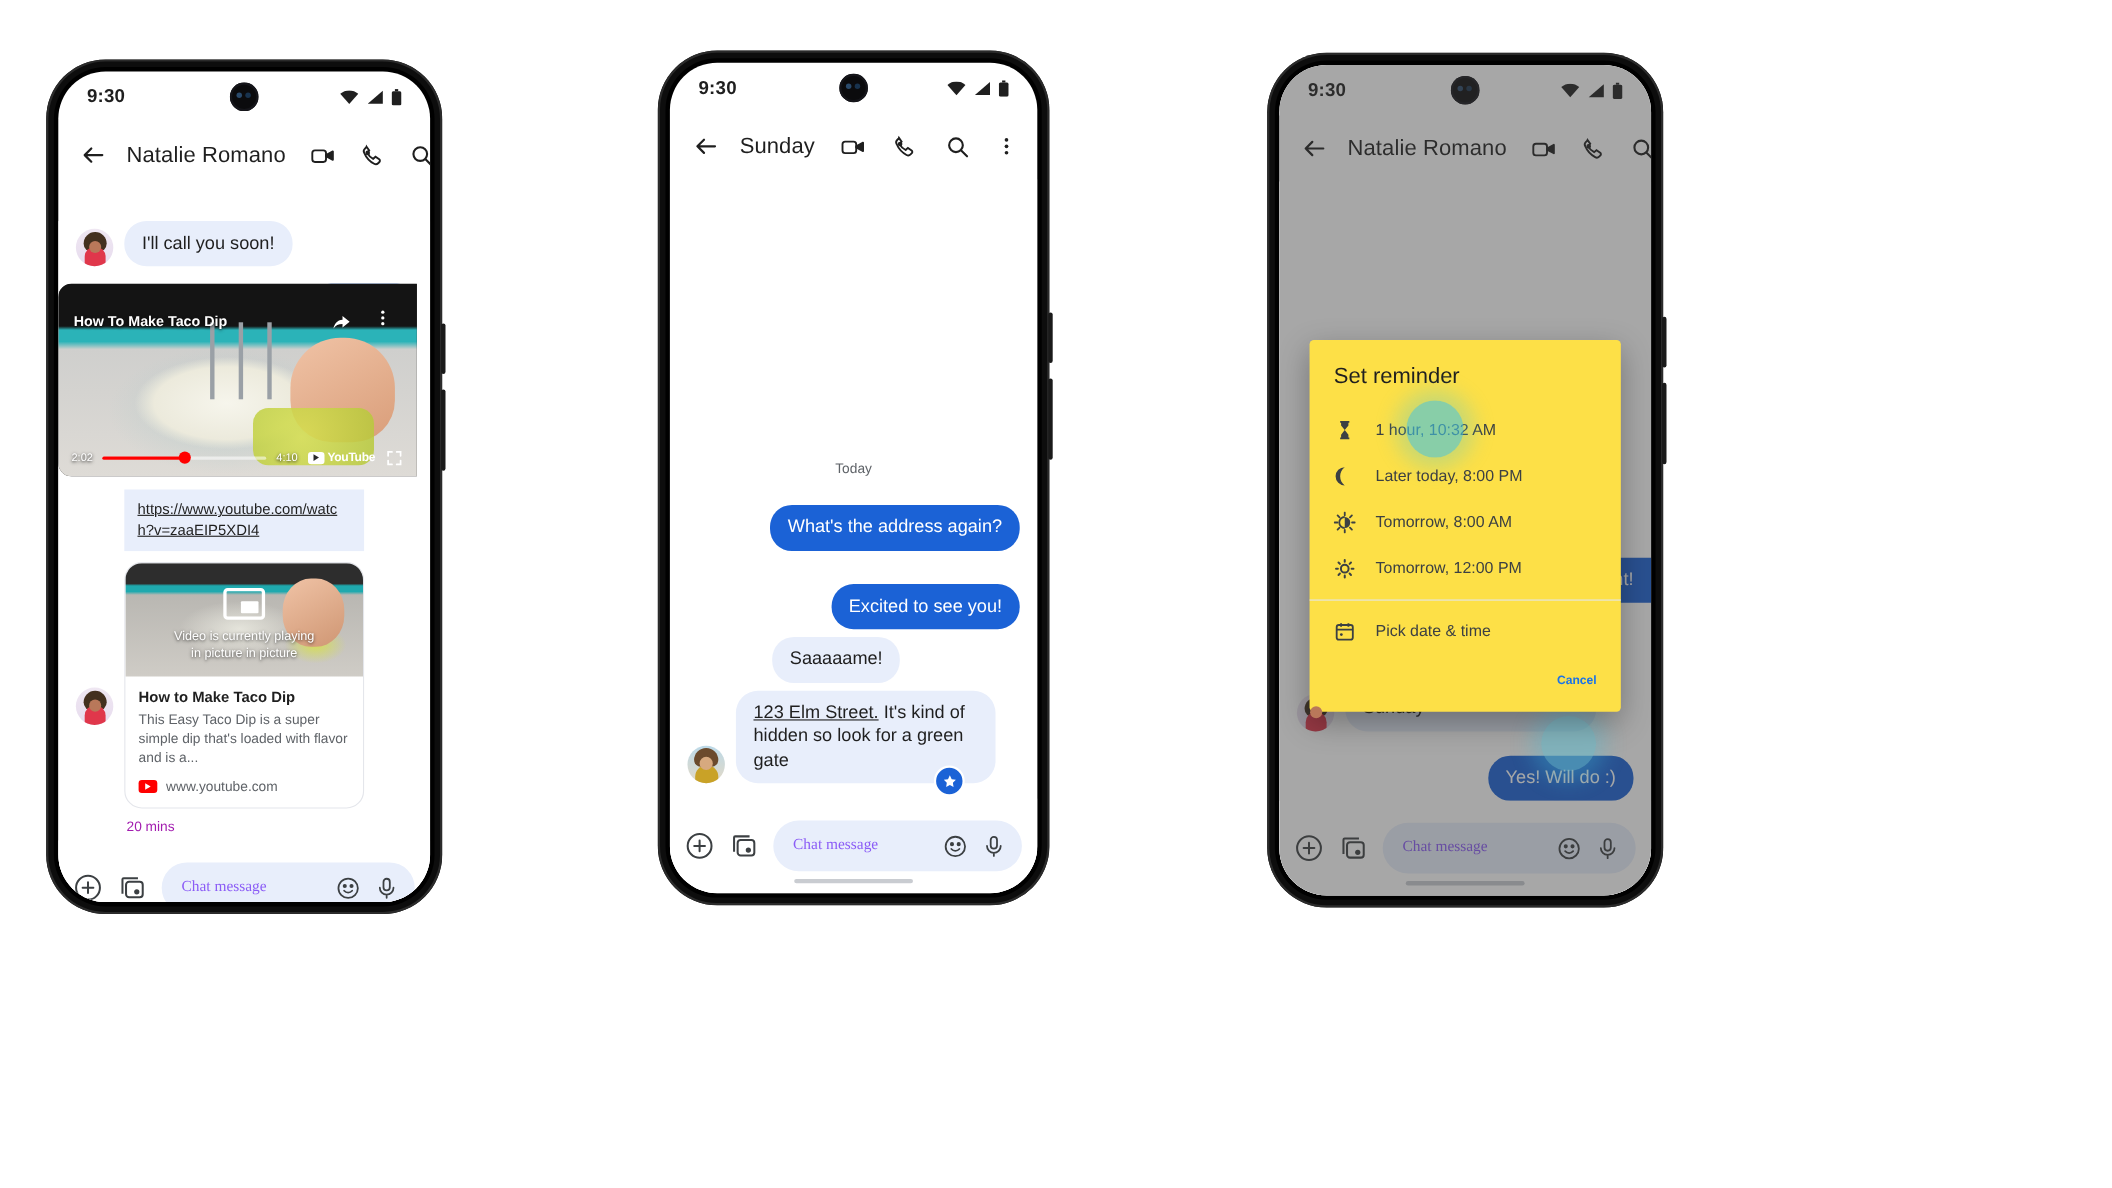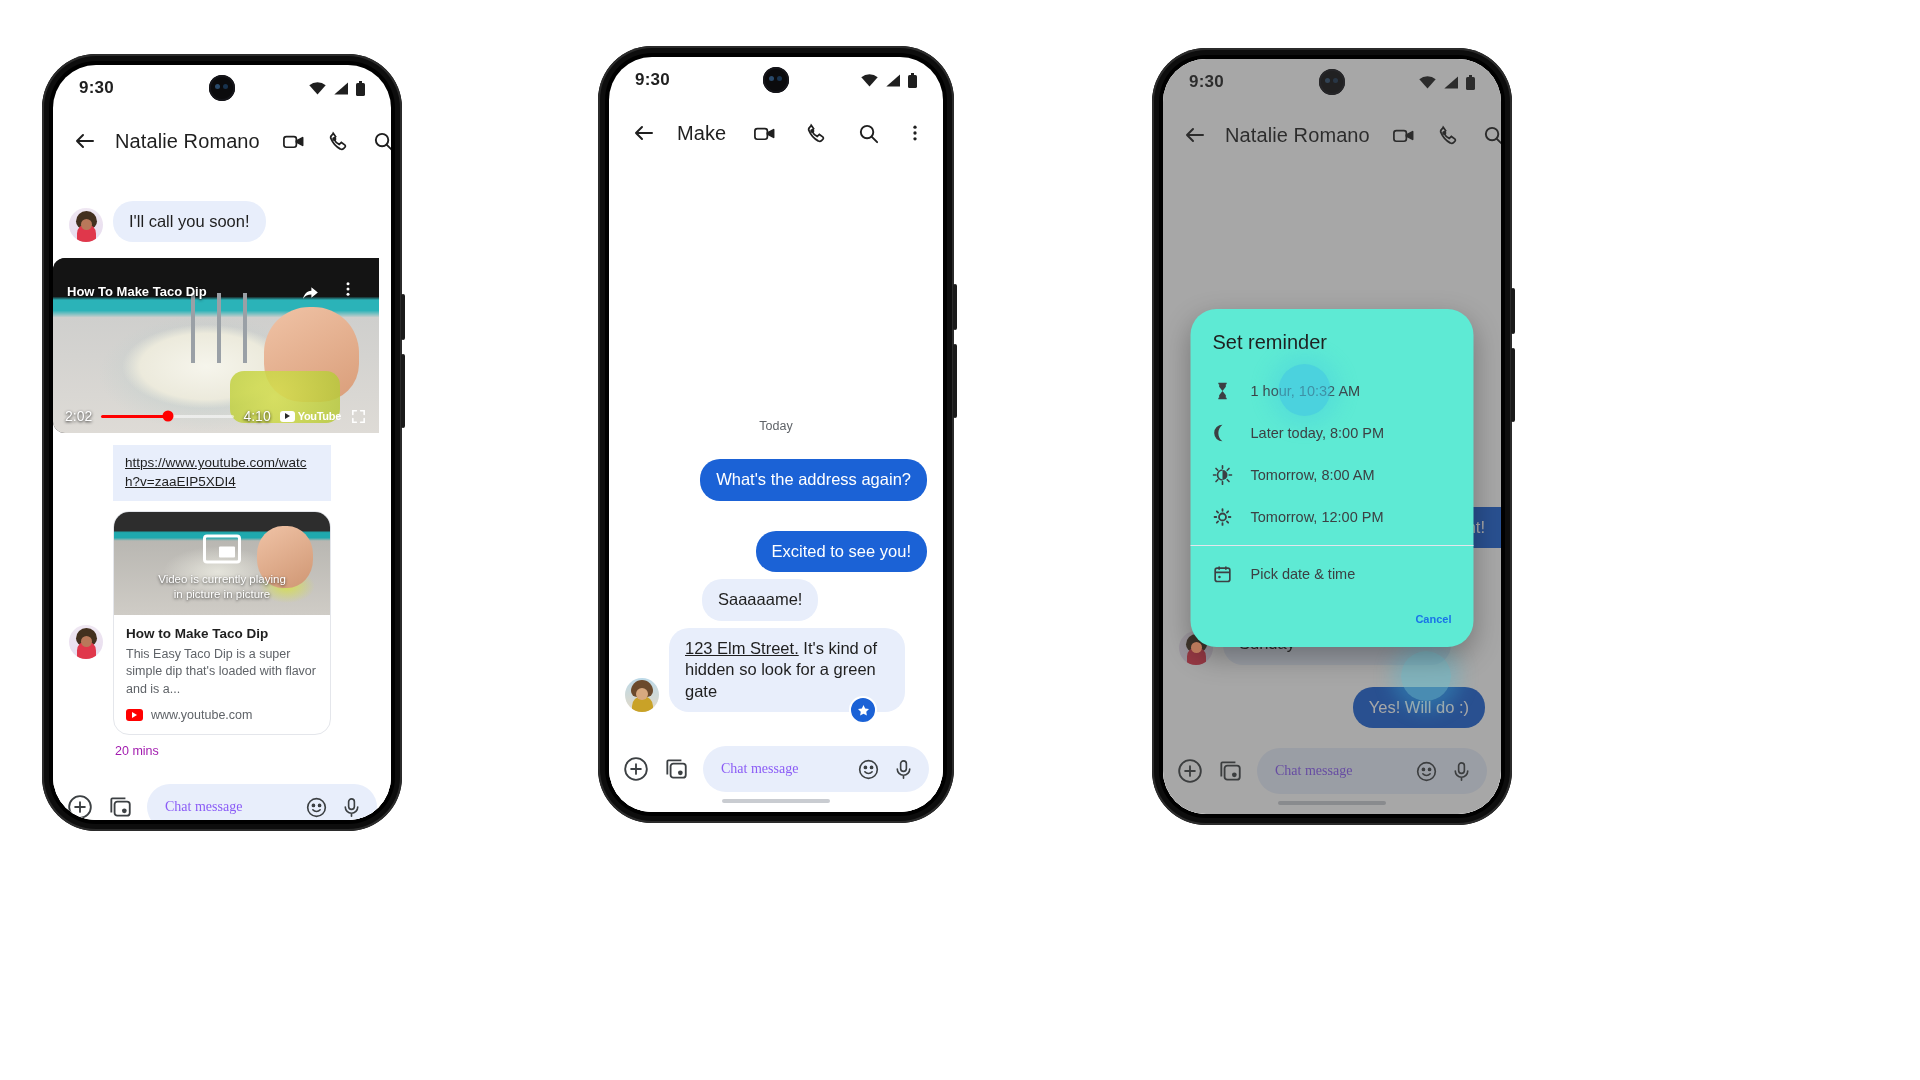--- a/index.html
+++ b/index.html
@@ -76,21 +76,21 @@
       background:
         linear-gradient(#9aa0a6,#9aa0a6) 8px 0/4px 70px no-repeat,
         linear-gradient(#9aa0a6,#9aa0a6) 34px 0/4px 70px no-repeat,
         linear-gradient(#9aa0a6,#9aa0a6) 60px 0/4px 70px no-repeat; }
   .pip .vtitle{ position:absolute; left:14px; top:26px; font-size:13px; font-weight:700; color:#fff;
       text-shadow:0 1px 3px rgba(0,0,0,.8); }
   .pip .ov-share{ position:absolute; right:58px; top:24px; }
   .pip .ov-more { position:absolute; right:22px; top:22px; }
   .pip .ctrl { position:absolute; left:0; right:0; bottom:0; height:34px; display:flex;
       align-items:center; padding:0 12px; gap:9px; }
-  .pip .tcur,.pip .tdur{ font-size:14px; color:#fff; text-shadow:0 1px 3px rgba(0,0,0,.9); }
+  .pip .tcur,.pip .tdur{ font-size:10px; color:#fff; text-shadow:0 1px 3px rgba(0,0,0,.9); }
   .pip .track{ position:relative; flex:1; height:3px; background:rgba(255,255,255,.55); border-radius:2px; }
   .pip .played{ position:absolute; left:0; top:0; height:3px; width:50%; background:#ff0000; border-radius:2px; }
   .pip .knob{ position:absolute; left:50%; top:50%; transform:translate(-50%,-50%); width:11px;height:11px;
       border-radius:50%; background:#ff0000; }
   .yt-logo{ display:flex; align-items:center; gap:3px; }
   .yt-box{ width:15px;height:11px;border-radius:3px;background:#fff;position:relative; }
   .yt-box::after{content:"";position:absolute;left:5px;top:2.5px;border-left:5px solid #2a2a2a;
       border-top:3px solid transparent;border-bottom:3px solid transparent;}
   .yt-word{ font-size:11px; color:#fff; font-weight:700; letter-spacing:-.3px;text-align:center; }
   .blue-peek{ position:absolute; right:14px; top:0; width:92px; height:18px; background:#1b62d6;
@@ -128,21 +128,21 @@
               display:flex; align-items:center; padding:0 14px; gap:14px; }
   .cmp-field{ flex:1; height:46px; background:#e8eefb; border-radius:24px; display:flex;
               align-items:center; padding:0 14px 0 18px; gap:12px; }
   .cmp-ph{ flex:1; font-size:14px; color:#8b5cf6;font-family:Liberation Serif, serif; }
   .gesture{ position:absolute; left:50%; bottom:9px; transform:translateX(-50%);
             width:108px; height:4px; border-radius:3px; background:#c9ccd1; }
 
   
   .scrim{ position:absolute; inset:0; background:rgba(60,60,60,.45); }
   .dialog{ position:absolute; left:50%; transform:translateX(-50%); top:250px; width:283px;
-           background:#5eead4; border-radius:26px; padding:22px 0 0 0;
+           background:#fde047; border-radius:4px; padding:22px 0 0 0;
            box-shadow:0 10px 28px rgba(0,0,0,.3); }
   .dlg-title{ font-size:20px; color:#1f1f1f; padding:0 22px 16px; }
   .dlg-item{ display:flex; align-items:center; gap:18px; padding:11px 22px; position:relative; }
   .dlg-item .lbl{ font-size:14.5px; color:#3c4043; }
   .dlg-sep{ height:1px; background:#e4e6eb; margin:7px 0; }
   .dlg-cancel{ text-align:right; padding:14px 22px 20px; }
   .dlg-cancel span{ font-size:11px; color:#1a73e8; font-weight:600; }
   .touch{ position:absolute; border-radius:50%; background:rgba(64,196,227,.62);
           box-shadow:0 0 18px 10px rgba(64,196,227,.28); }
 
@@ -359,21 +359,21 @@
             </span>
         </span>
       </div>
 
       <div class="appbar">
         <span class="abicon" style="margin-left:0">
           <svg viewBox="0 0 24 24" width="24" height="24" fill="none" stroke="#1f1f1f" stroke-width="2" stroke-linecap="round" stroke-linejoin="round">
               <path d="M20 12H4M10 6l-6 6 6 6"></path>
             </svg>
         </span>
-        <span class="title">Make</span>
+        <span class="title">Sunday</span>
         <span class="spacer"></span>
         <span class="abicon">
           <svg viewBox="0 0 24 24" width="23" height="23" fill="none" stroke="#1f1f1f" stroke-width="1.8" stroke-linejoin="round">
               <rect x="2" y="7" width="13" height="11" rx="2.5"></rect>
               <path d="M15 11.5 21.5 8v8L15 12.5z" fill="#1f1f1f"></path>
             </svg>
         </span>
         <span class="abicon">
           <svg viewBox="0 0 24 24" width="23" height="23" fill="none" stroke="#1f1f1f" stroke-width="1.8" stroke-linecap="round">
               <path d="M6.5 3.5 9 7l-2 2.2a13 13 0 0 0 5.8 5.8L15 13l3.5 2.5c.8.6.9 1.8.2 2.5l-1.2 1.2c-1 1-2.6 1.2-3.8.5A21 21 0 0 1 4.3 9.3C3.6 8.1 3.8 6.5 4.8 5.5L6 4.3c.2-.3.4-.5.5-.8z"></path>

